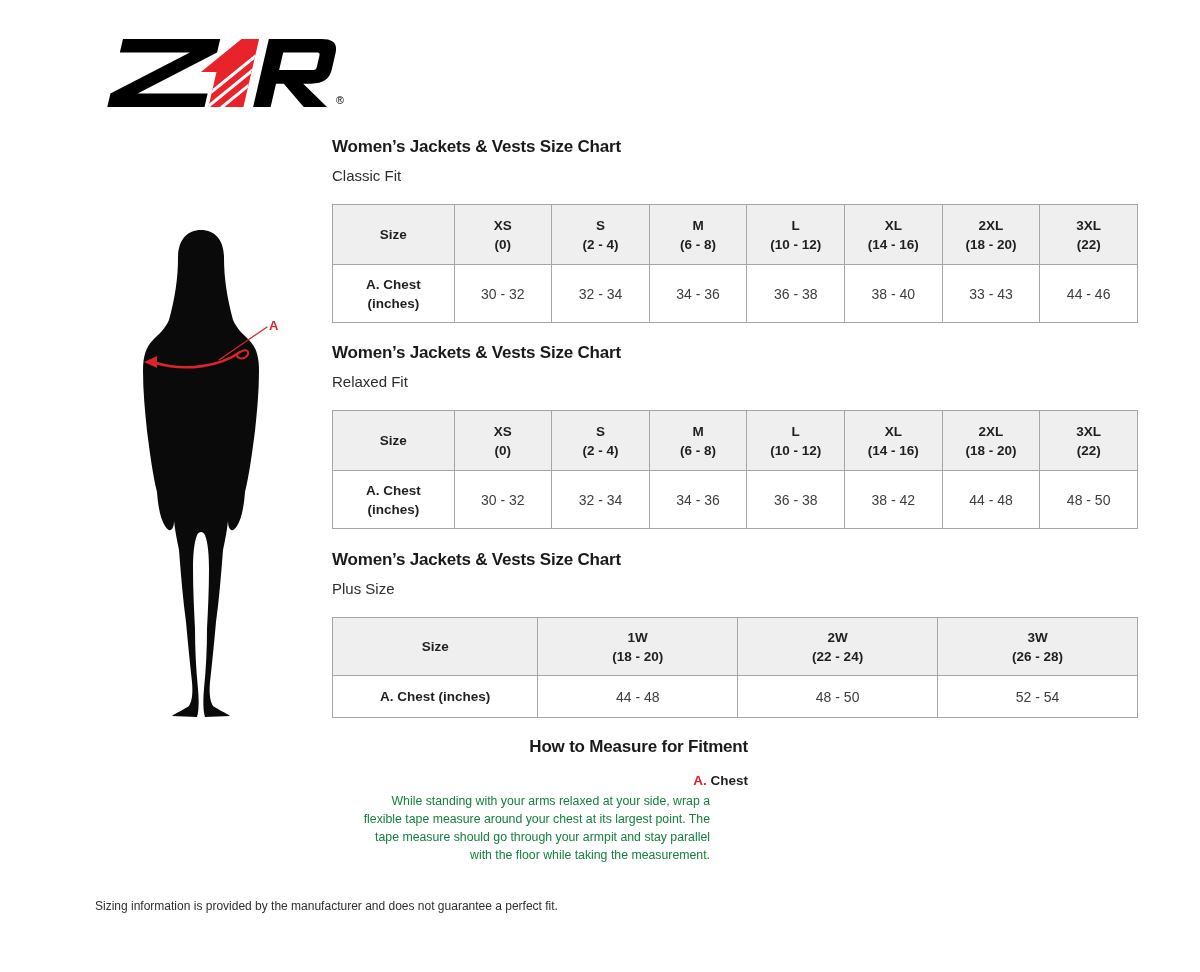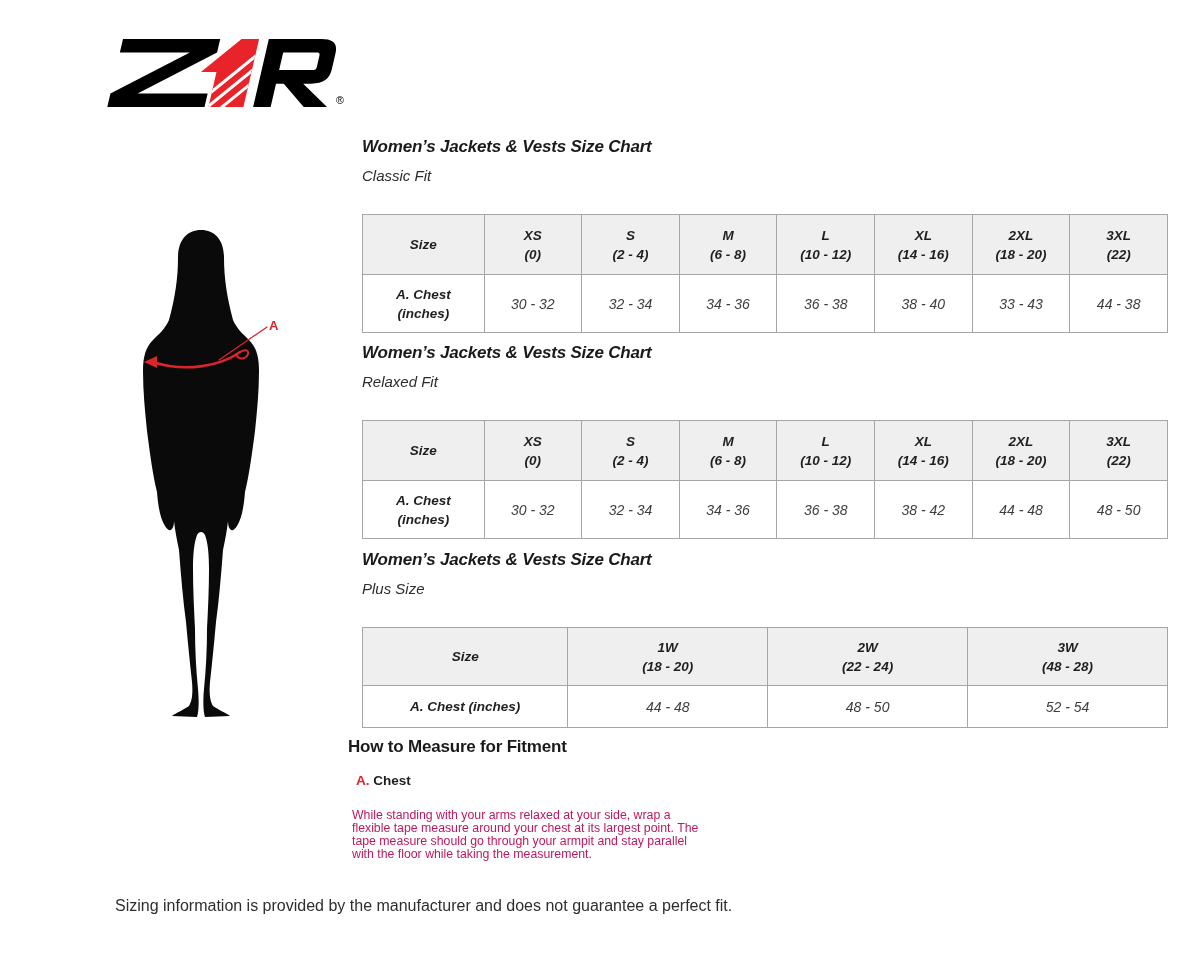--- a/index.html
+++ b/index.html
@@ -14,28 +14,28 @@
   }
 
   
   .logo { position: absolute; left: 106px; top: 38px; }
 
   
   .figure { position: absolute; left: 126px; top: 228px; }
   .figure svg { overflow: visible; }
 
   
-  .chart-section { position: absolute; left: 362px; width: 806px; font-style: italic; }
+  .chart-section { position: absolute; left: 332px; width: 806px; }
   .chart-title {
     font-size: 17px; font-weight: bold; color: #1a1a1a;
     letter-spacing: -0.2px; line-height: 21px;
   }
   .chart-subtitle { font-size: 15px; color: #2d2d2d; line-height: 20px; margin-top: 9px; }
   table.size-table {
-    margin-top: 28px; width: 100%;
+    margin-top: 18px; width: 100%;
     border-collapse: collapse; table-layout: fixed;
   }
   table.size-table th, table.size-table td {
     border: 1px solid #a6a6a6; text-align: center; vertical-align: middle;
     padding: 0;
   }
   table.size-table thead th {
     background: #efefef; font-size: 13.5px; font-weight: bold;
     color: #1f1f1f; line-height: 19px;
   }
@@ -44,34 +44,34 @@
     font-weight: bold; color: #1f1f1f; font-size: 13.5px; line-height: 19px;
   }
   .cols-7 thead tr { height: 60px; }
   .cols-7 tbody tr { height: 58px; }
   .cols-7 th:first-child { width: 15.1%; }
   .cols-3 thead tr { height: 58px; }
   .cols-3 tbody tr { height: 42px; }
   .cols-3 th:first-child { width: 25.5%; }
 
   
-  .measure { position: absolute; left: 348px; top: 737px; width: 400px; }
+  .measure { position: absolute; left: 348px; top: 737px; width: 400px; text-align: right; }
   .measure-heading { font-size: 17px; font-weight: bold; color: #1a1a1a; letter-spacing: -0.2px; }
   .measure-item { margin-top: 16px; margin-left: 8px; }
   .measure-item-title { font-size: 13.5px; font-weight: bold; color: #1f1f1f; }
   .measure-item-title .letter { color: #d9252b; }
   .measure-desc {
-    font-size: 12.3px; line-height: 13px; color: #be185d;
-    margin-top: 21px; margin-left: -4px; width: 358px;
+    font-size: 12.3px; line-height: 18px; color: #15803d;
+    margin-top: 4px; margin-left: -4px; width: 358px;
   }
 
   
   .footer {
     position: absolute; left: 95px; top: 898px;
-    font-size: 16px; line-height: 16px; color: #2e2e2e; margin-left: 20px;
+    font-size: 12px; line-height: 16px; color: #2e2e2e;
   }
 </style>
 </head>
 <body>
 
 <div class="page">
 
   <div class="logo">
     <svg width="244" height="70" viewBox="0 0 250 72">
       <defs>
@@ -187,21 +187,21 @@
             <td class="row-label">
               <div>A. Chest</div>
               <div>(inches)</div>
             </td>
             <td>30 - 32</td>
             <td>32 - 34</td>
             <td>34 - 36</td>
             <td>36 - 38</td>
             <td>38 - 40</td>
             <td>33 - 43</td>
-            <td>44 - 38</td>
+            <td>44 - 46</td>
           </tr>
         </tbody>
     </table>
   </div>
 
   <div class="chart-section" style="top:342px">
     <div class="chart-title">Women’s Jackets &amp; Vests Size Chart</div>
     <div class="chart-subtitle">Relaxed Fit</div>
     <table class="size-table cols-7">
       <thead>
@@ -265,21 +265,21 @@
             <th>
               <div>1W</div>
               <div>(18 - 20)</div>
             </th>
             <th>
               <div>2W</div>
               <div>(22 - 24)</div>
             </th>
             <th>
               <div>3W</div>
-              <div>(48 - 28)</div>
+              <div>(26 - 28)</div>
             </th>
           </tr>
         </thead>
       <tbody>
           <tr>
             <td class="row-label">
               <div>A. Chest (inches)</div>
             </td>
             <td>44 - 48</td>
             <td>48 - 50</td>

